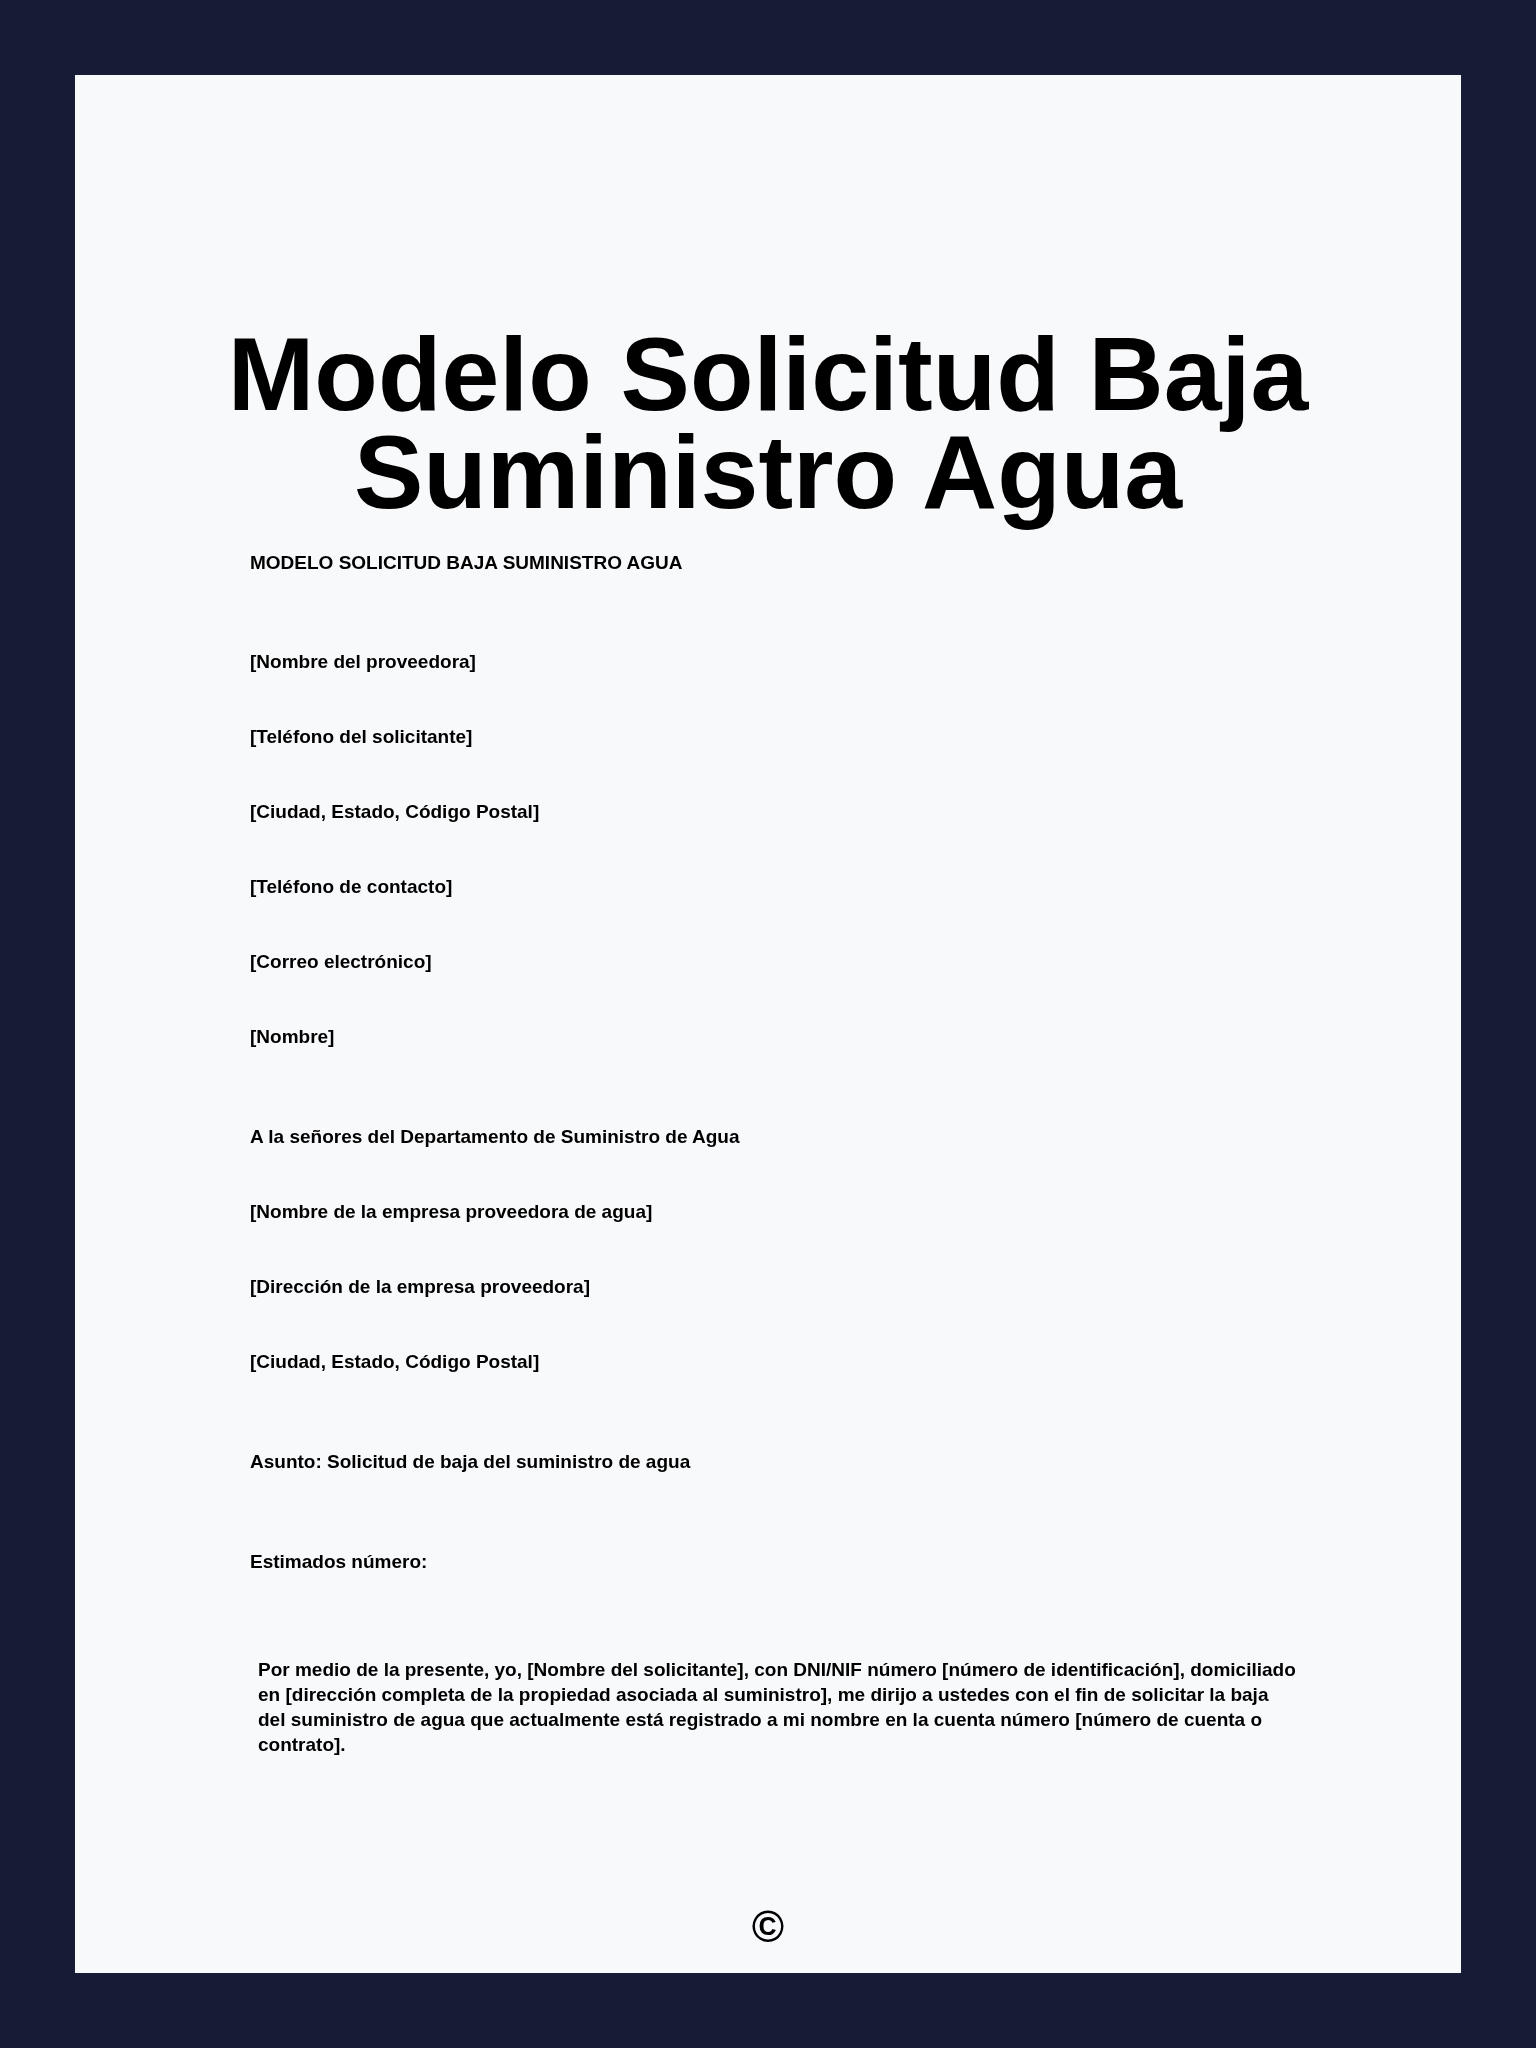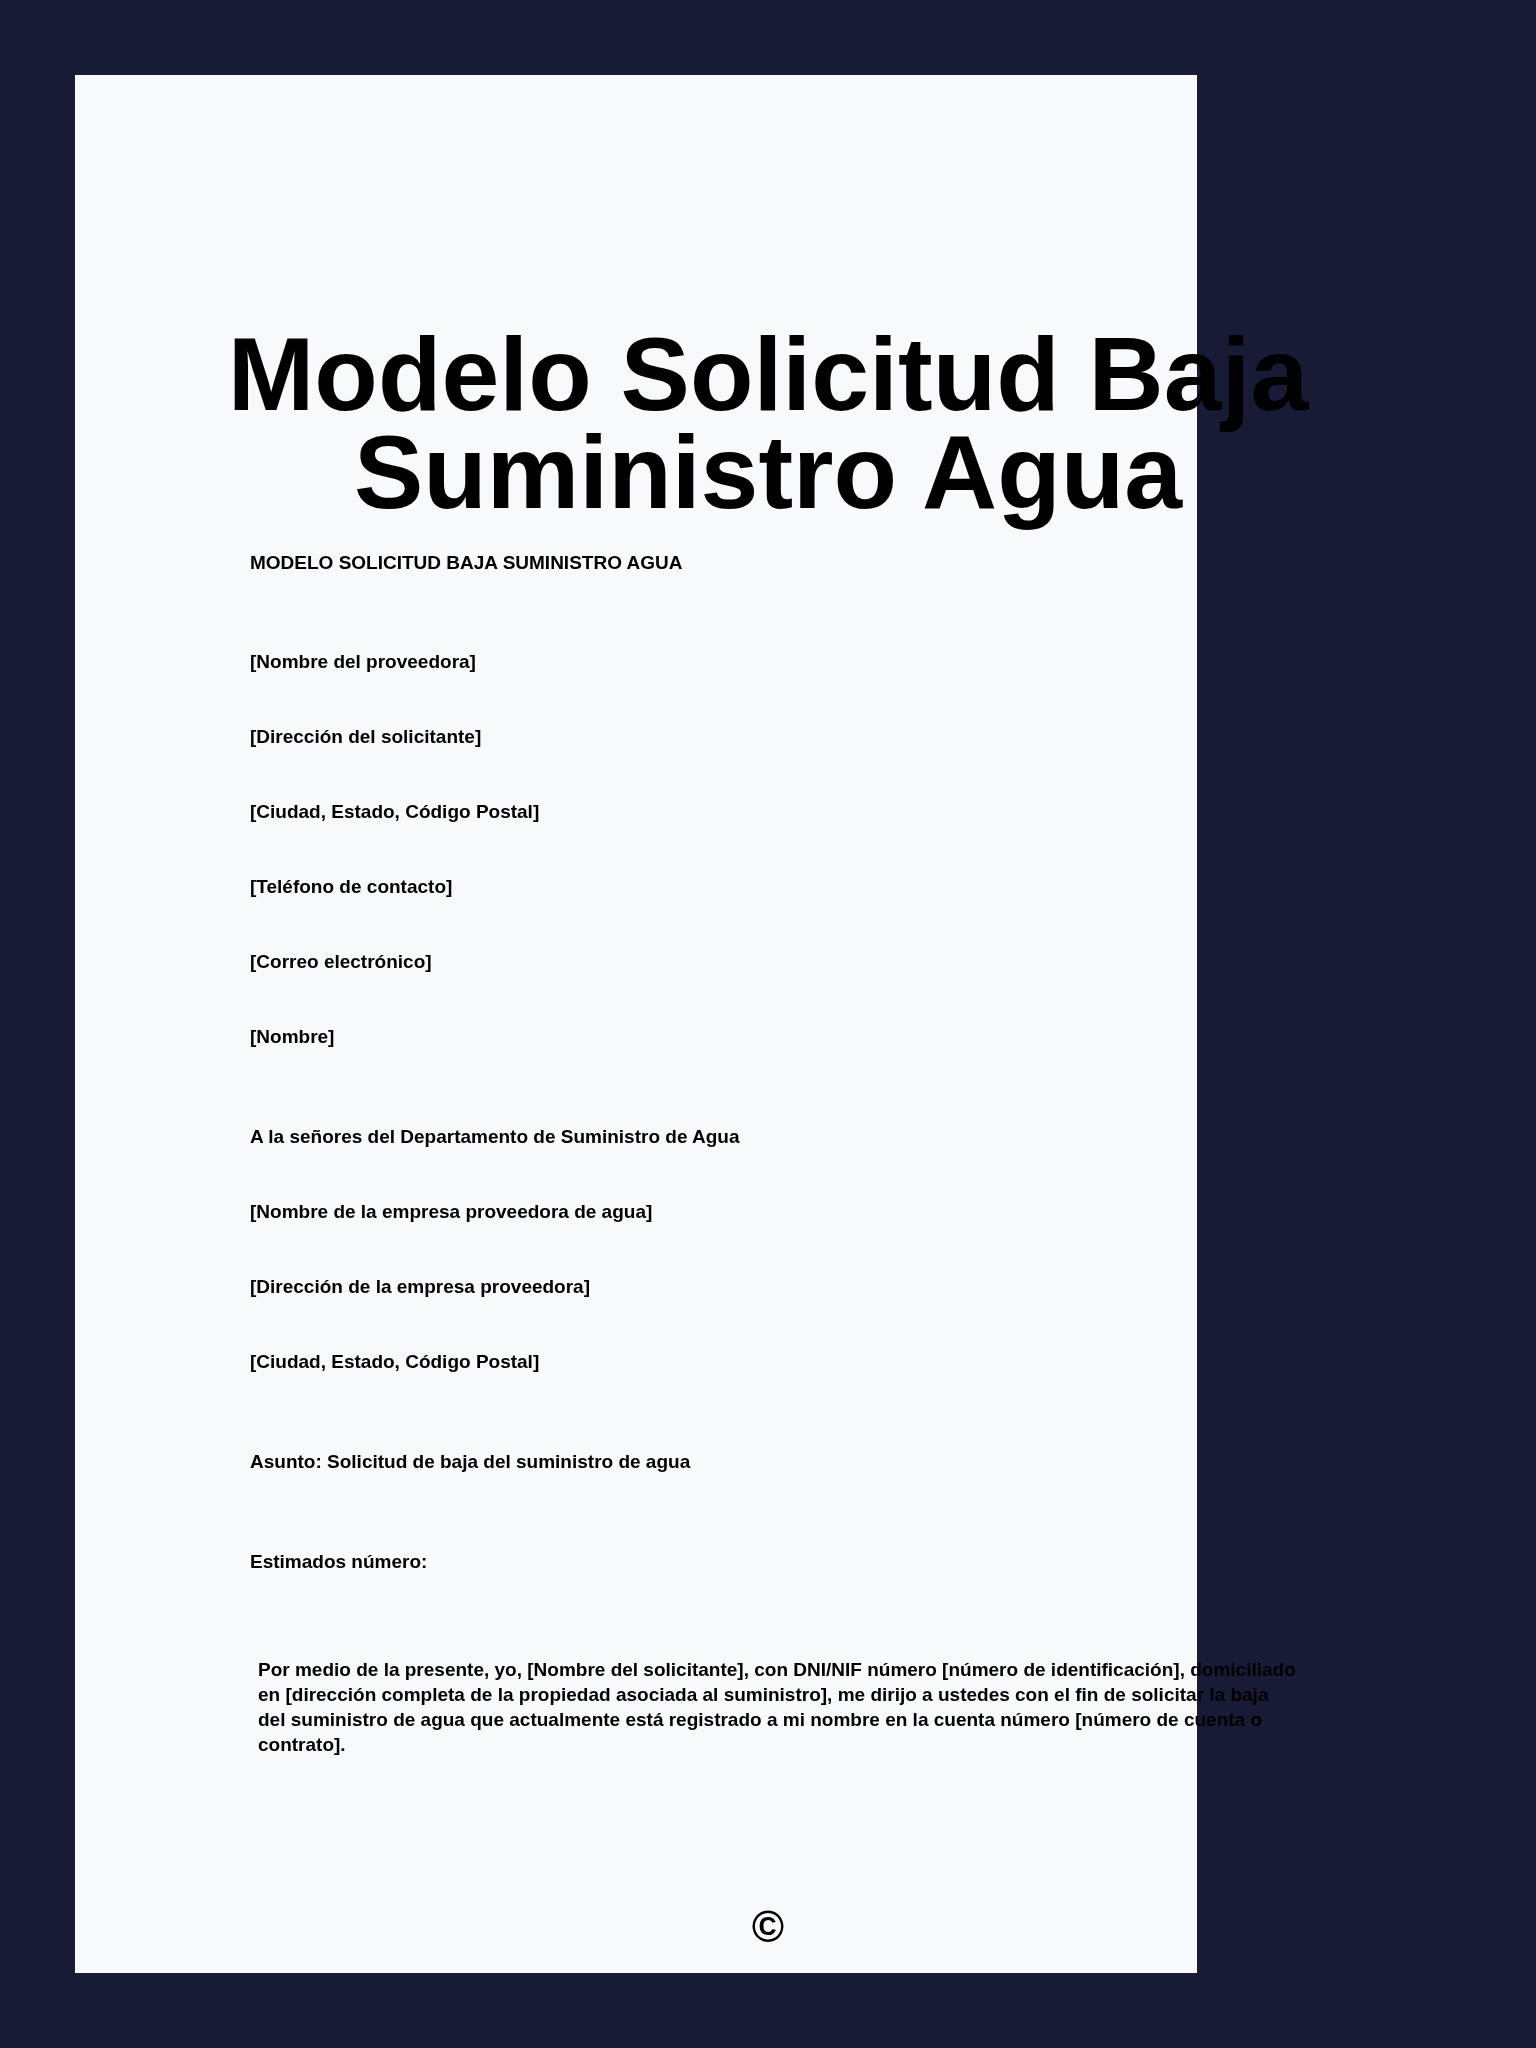--- a/index.html
+++ b/index.html
@@ -11,21 +11,21 @@
       height: 2048px;
       background: #171b36;
       position: relative;
       overflow: hidden;
       font-family: "Liberation Sans", sans-serif;
     }
     .page {
       position: absolute;
       left: 75px;
       top: 75px;
-      width: 1122px;
+      width: 1386px;
       height: 1898px;
       background: #f8f9fb;
     }
     .title {
       position: absolute;
       left: 0;
       top: 250px;
       width: 1386px;
       text-align: center;
       font-weight: bold;
@@ -70,21 +70,21 @@
   </style>
 </head>
 <body>
 
 <div class="page">
   <h1 class="title">Modelo Solicitud Baja Suministro Agua</h1>
 
   <p class="line" style="top:476px">MODELO SOLICITUD BAJA SUMINISTRO AGUA</p>
 
   <p class="line" style="top:575px">[Nombre del proveedora]</p>
-  <p class="line" style="top:650px">[Dirección del solicitante]</p>
+  <p class="line" style="top:650px">[Teléfono del solicitante]</p>
   <p class="line" style="top:725px">[Ciudad, Estado, Código Postal]</p>
   <p class="line" style="top:800px">[Teléfono de contacto]</p>
   <p class="line" style="top:875px">[Correo electrónico]</p>
   <p class="line" style="top:950px">[Nombre]</p>
 
   <p class="line" style="top:1050px">A la señores del Departamento de Suministro de Agua</p>
   <p class="line" style="top:1125px">[Nombre de la empresa proveedora de agua]</p>
   <p class="line" style="top:1200px">[Dirección de la empresa proveedora]</p>
   <p class="line" style="top:1275px">[Ciudad, Estado, Código Postal]</p>
 

